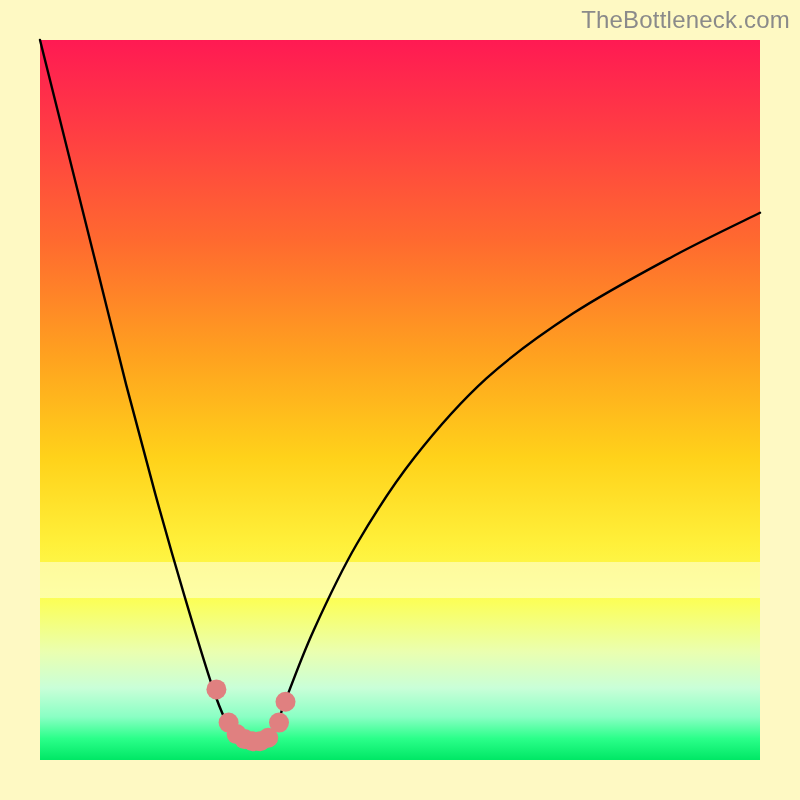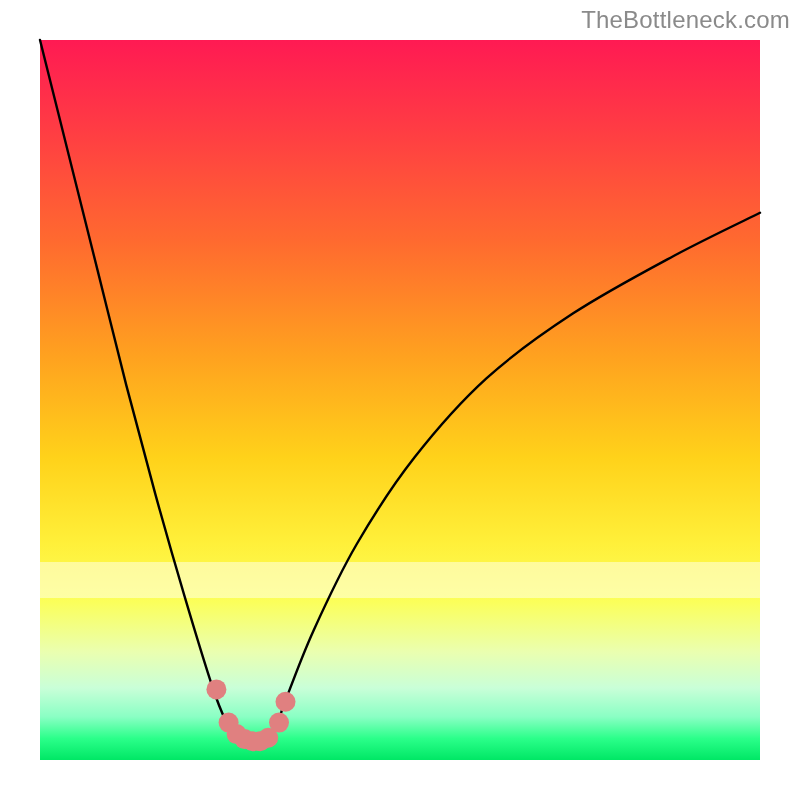--- a/index.html
+++ b/index.html
@@ -10,21 +10,21 @@
     background: #000;
     overflow: hidden;
     font-family: Arial, Helvetica, sans-serif;
   }
   .frame {
     position: absolute;
     left: 0;
     top: 0;
     width: 800px;
     height: 800px;
-    background: #ffffff;
+    background: #fef9c3;
   }
   .plot {
     position: absolute;
     left: 40px;
     top: 40px;
     width: 720px;
     height: 720px;
     background: linear-gradient(to bottom,
       #ff1a53 0%,
       #ff3b44 12%,

